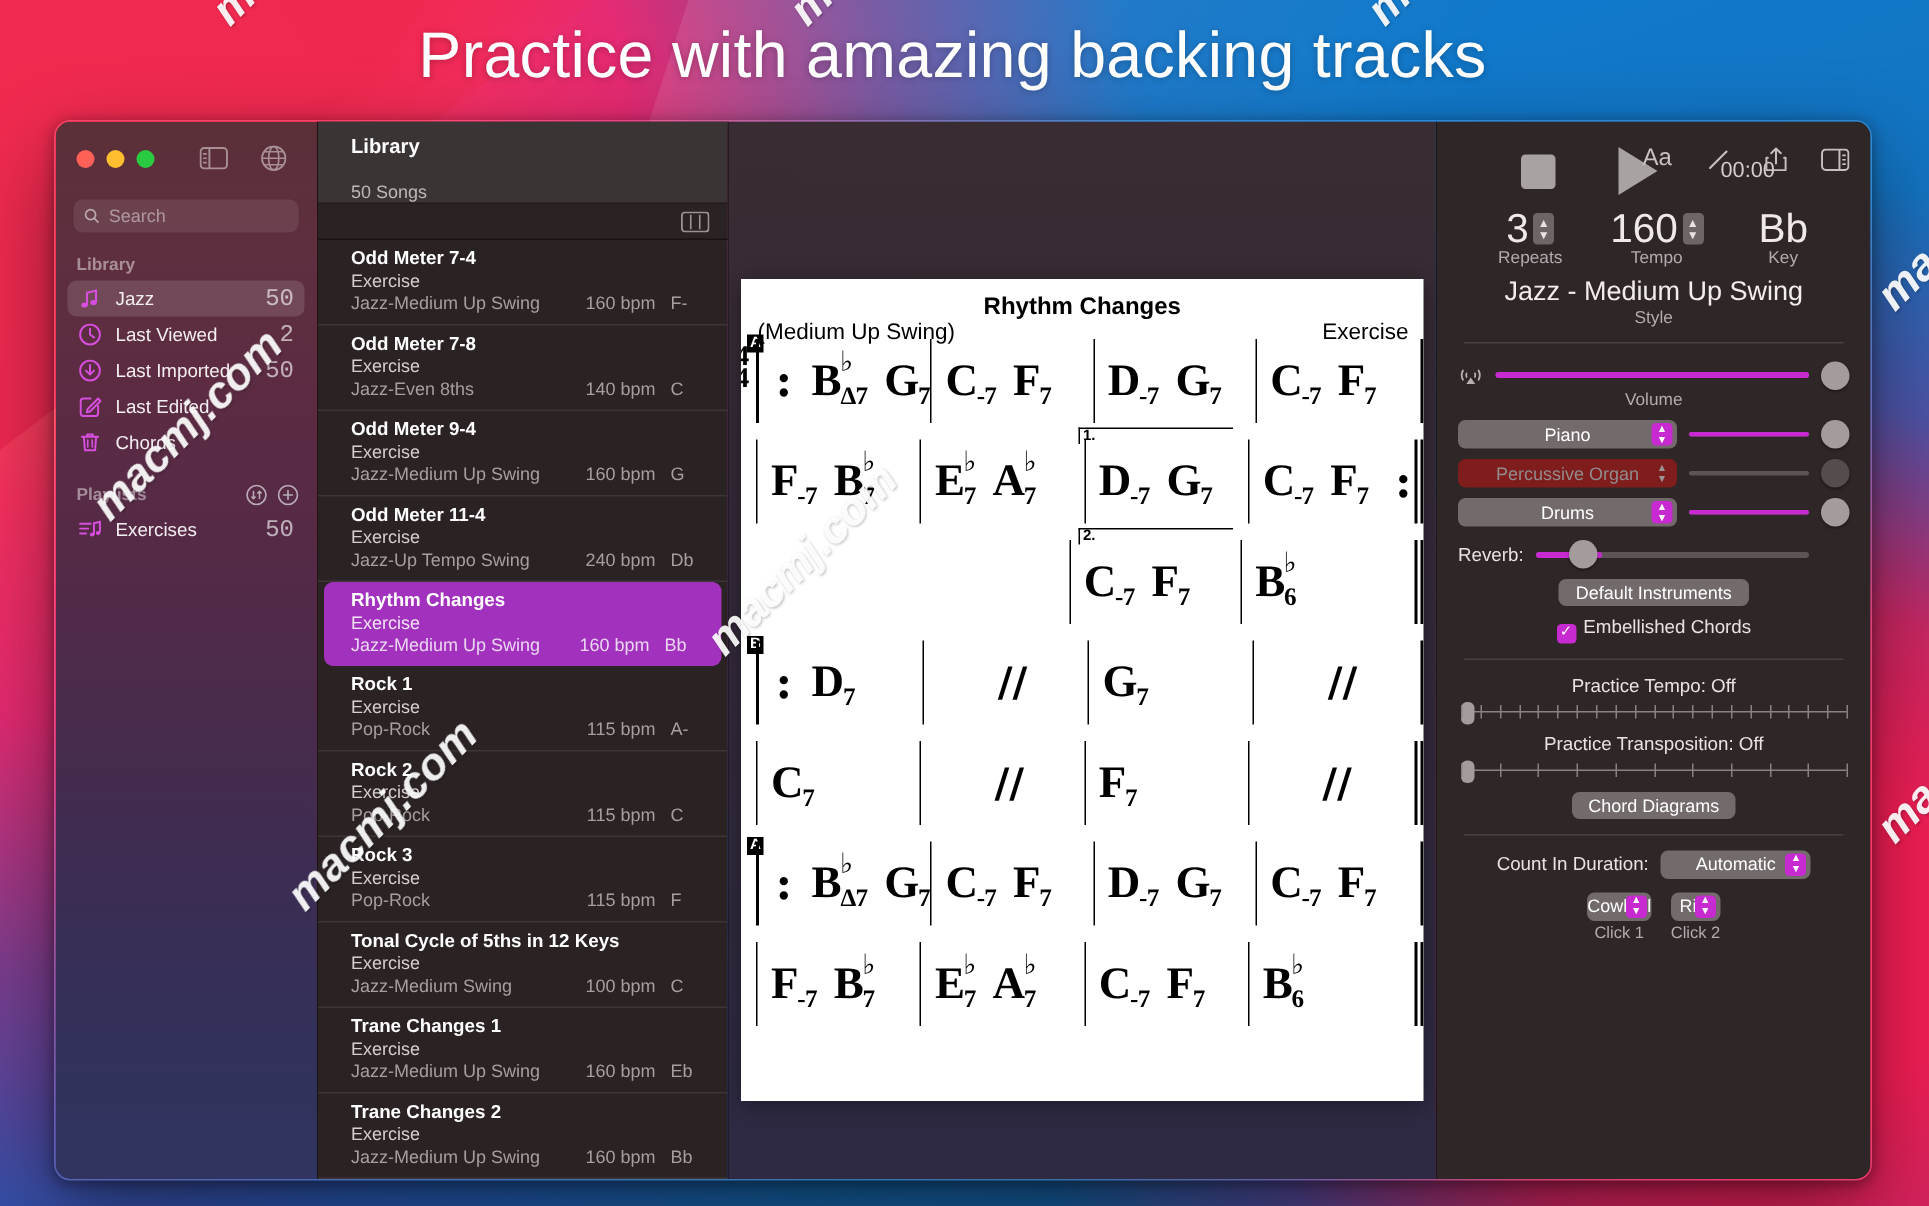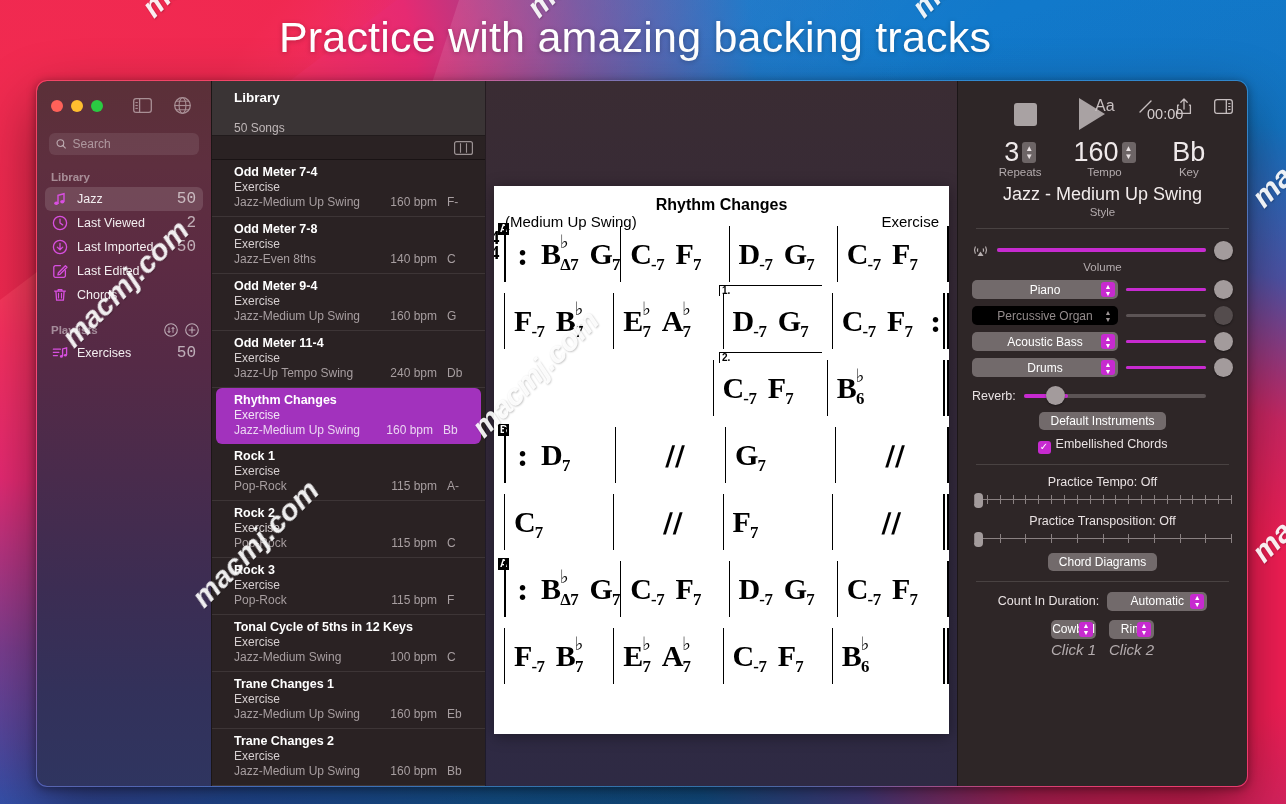--- a/index.html
+++ b/index.html
@@ -250,21 +250,21 @@
     flex:0 0 19px; box-shadow:0 1px 2px rgba(0,0,0,0.4);
   }
   .knob.dim{ background:#544c4d;}
   .center-lab{ text-align:center; font-size:11.5px; color:#b3abad; margin-top:0px;}
   .inst-row{ display:flex; align-items:center; gap:8px; margin-top:7px;}
   .popup{
     flex:0 0 146px; height:19px; border-radius:5px; background:#726a6b;
     display:flex; align-items:center; justify-content:center;
     position:relative; color:#fff; font-size:12px;
   }
-  .popup.dim{ background:#000000; color:#938b8c;}
+  .popup.dim{ background:#7f1d1d; color:#938b8c;}
   .popup .arrows{
     position:absolute; right:3px; top:2px; width:14px;height:15px;border-radius:3px;
     background:#c72ad0; color:#fff; font-size:7px; line-height:7px;
     display:flex; flex-direction:column; align-items:center; justify-content:center;
   }
   .popup.dim .arrows{ background:transparent; color:#9b9394;}
   .inst-track{ flex:1; height:3px; border-radius:2px; background:#5c5455; position:relative;}
   .label-row{ display:flex; align-items:center; gap:8px; margin-top:9px;}
   .btn{
     background:#726a6b; border-radius:5px; color:#fff; font-size:12px;
@@ -281,21 +281,21 @@
   }
   .tick-track .line{ position:absolute;left:0;right:0;top:6px;height:1px;background:#8a8182;}
   .tick-track .tk{ position:absolute; top:2px; width:1px;height:9px;background:#8a8182;}
   .tick-track .thumb{
     position:absolute; left:0; top:0; width:9px; height:15px; border-radius:4px;background:#a39b9c;
   }
   .foot-row{ display:flex; align-items:center; gap:8px; margin-top:8px;}
   .click-pair{ display:flex; gap:13px; justify-content:center; margin-top:9px;}
   .click-pair .col{ text-align:center;}
   .click-pair .popup{ flex:0 0 92px;}
-  .click-cap{ font-size:15px; color:#b3abad; margin-top:2px;font-style:italic;}
+  .click-cap{ font-size:11px; color:#b3abad; margin-top:2px;}
   
   .wm{
     position:absolute; color:rgba(255,255,255,0.92);
     font-size:30px; font-weight:700; font-style:italic;
     transform:rotate(-45deg); transform-origin:left top;
     pointer-events:none; white-space:nowrap;
     text-shadow:0 1px 2px rgba(0,0,0,0.25);
   }
 </style>
 </head>
@@ -747,33 +747,20 @@
         <span>Percussive Organ</span>
         <span class="arrows">
             <span>▲</span>
             <span>▼</span>
           </span>
       </div>
       <div class="inst-track"></div>
       <div class="knob dim"></div>
     </div>
 
-    <div class="inst-row">
-      <div class="popup">
-        <span>Acoustic Bass</span>
-        <span class="arrows">
-            <span>▲</span>
-            <span>▼</span>
-          </span>
-      </div>
-      <div class="inst-track">
-          <div style="position:absolute;left:0;top:0;bottom:0;border-radius:2px;background:#c72ad0;width:100%"></div>
-        </div>
-      <div class="knob"></div>
-    </div>
 
     <div class="inst-row">
       <div class="popup">
         <span>Drums</span>
         <span class="arrows">
             <span>▲</span>
             <span>▼</span>
           </span>
       </div>
       <div class="inst-track">

